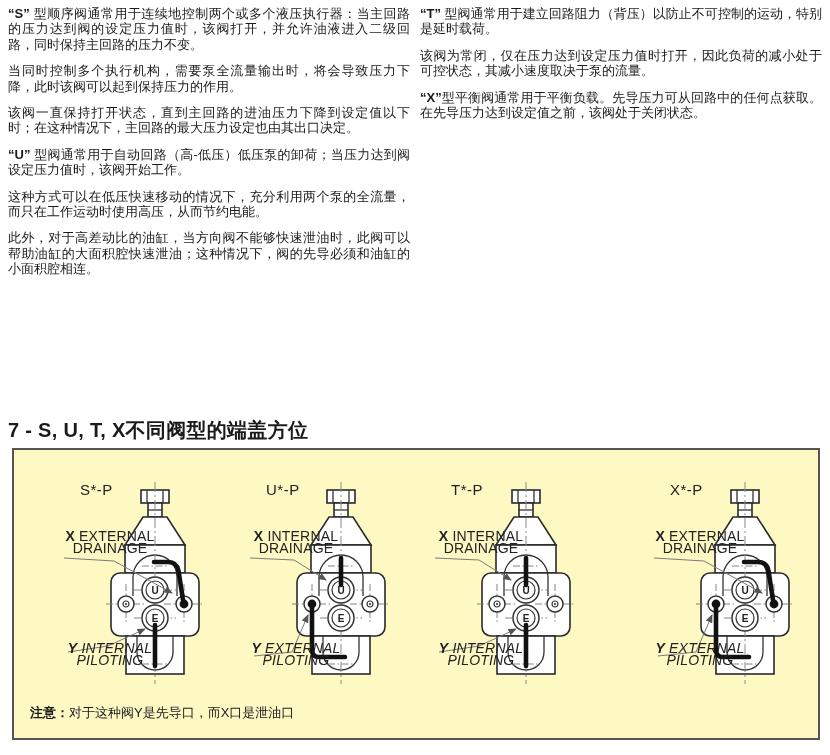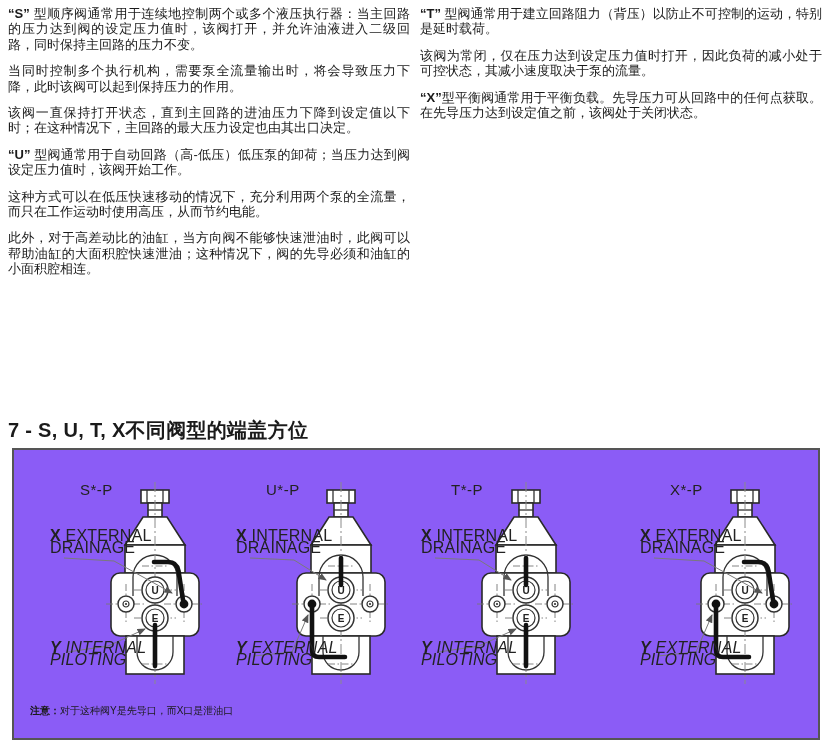--- a/index.html
+++ b/index.html
@@ -34,21 +34,21 @@
     left: 8px; top: 417px;
     font-size: 20px;
     font-weight: bold;
     letter-spacing: 0.3px;
   }
   .figure-box {
     position: absolute;
     left: 12px; top: 448px;
     width: 808px; height: 292px;
     border: 2px solid #555;
-    background: #8b5cf6;
+    background: #fef9c3;
   }
   .valve-cell {
     position: absolute;
     top: 28px;
     width: 186px; height: 232px;
   }
   .valve-name {
     position: absolute;
     left: 18px; top: 3px;
     font-size: 15px;
@@ -57,32 +57,33 @@
   }
   .valve-svg {
     position: absolute;
     left: 0; top: 0;
     width: 186px; height: 232px;
     overflow: visible;
   }
   .port-label {
     position: absolute;
     width: 120px;
-    font-size: 16px;
+    font-size: 14px;
     line-height: 12px;
     color: #222;
     letter-spacing: 0.2px;
+    text-align: center;
   }
   .port-label b { font-weight: bold; }
   .port-label.top { left: -12px; top: 52px; }
   .port-label.bottom { left: -12px; top: 164px; font-style: italic; }
   .figure-note {
     position: absolute;
     left: 16px; top: 254px;
-    font-size: 10px;
+    font-size: 13px;
   }
   .figure-note b { font-weight: bold; }
   
   .body-line { fill: #fff; stroke: #2a2a2a; stroke-width: 1.6; }
   .thin { fill: none; stroke: #333; stroke-width: 1.3; }
   .cl { fill: none; stroke: #8a8a8a; stroke-width: 1; stroke-dasharray: 10 3 2 3; }
   .ch { fill: none; stroke: #777; stroke-width: 0.9; stroke-dasharray: 7 2.5 1.5 2.5; }
   .ringo { fill: #fff; stroke: #333; stroke-width: 1.5; }
   .ringi { fill: none; stroke: #333; stroke-width: 1.2; }
   .dot { fill: #111; stroke: none; }

